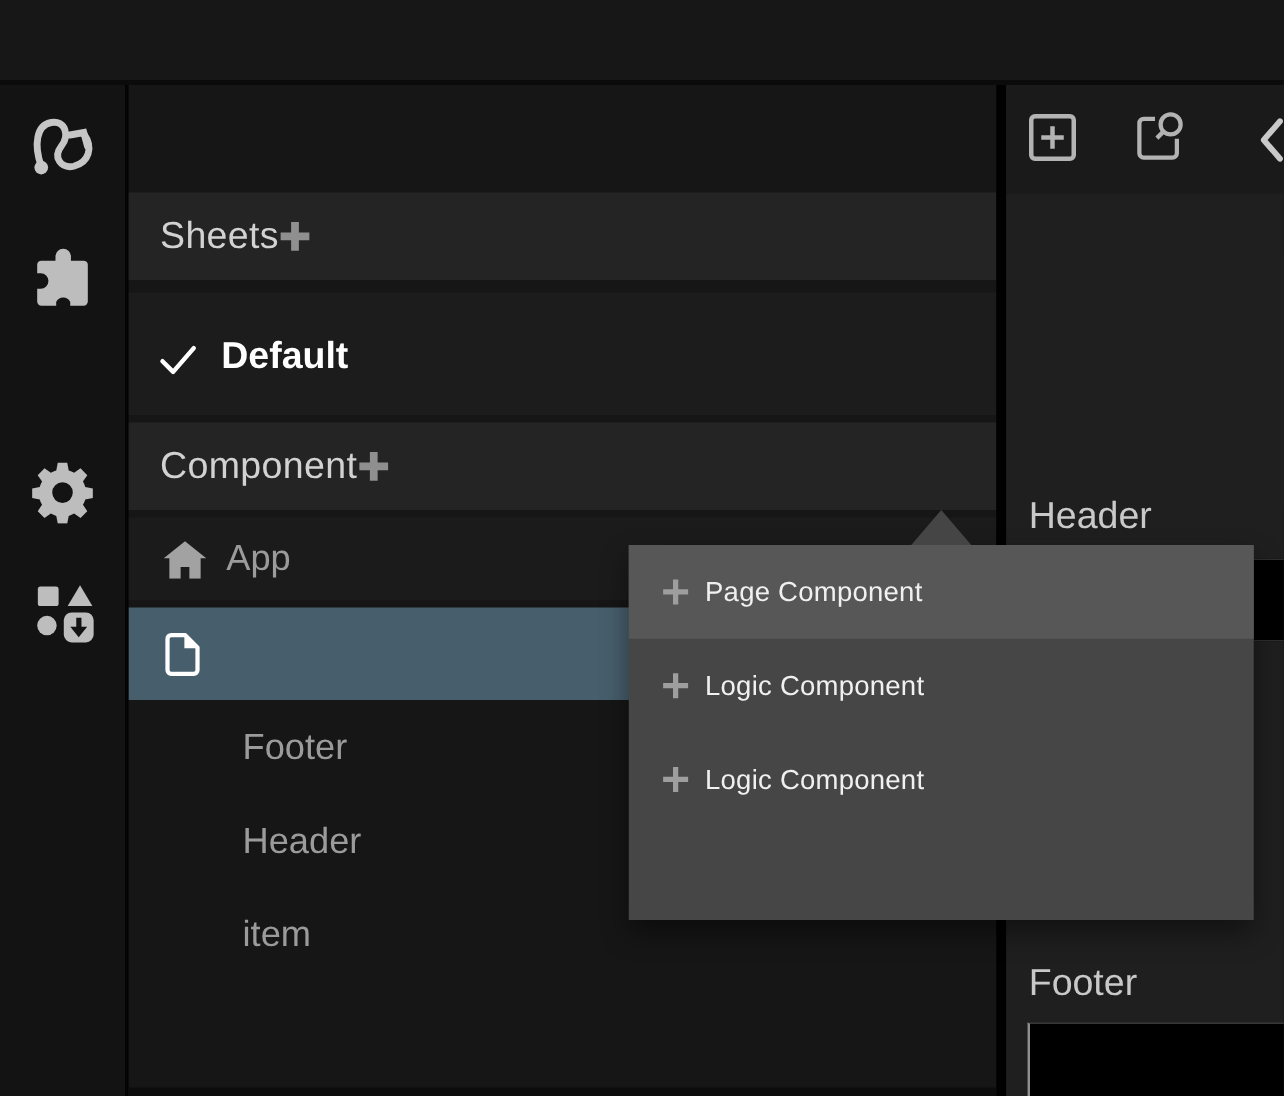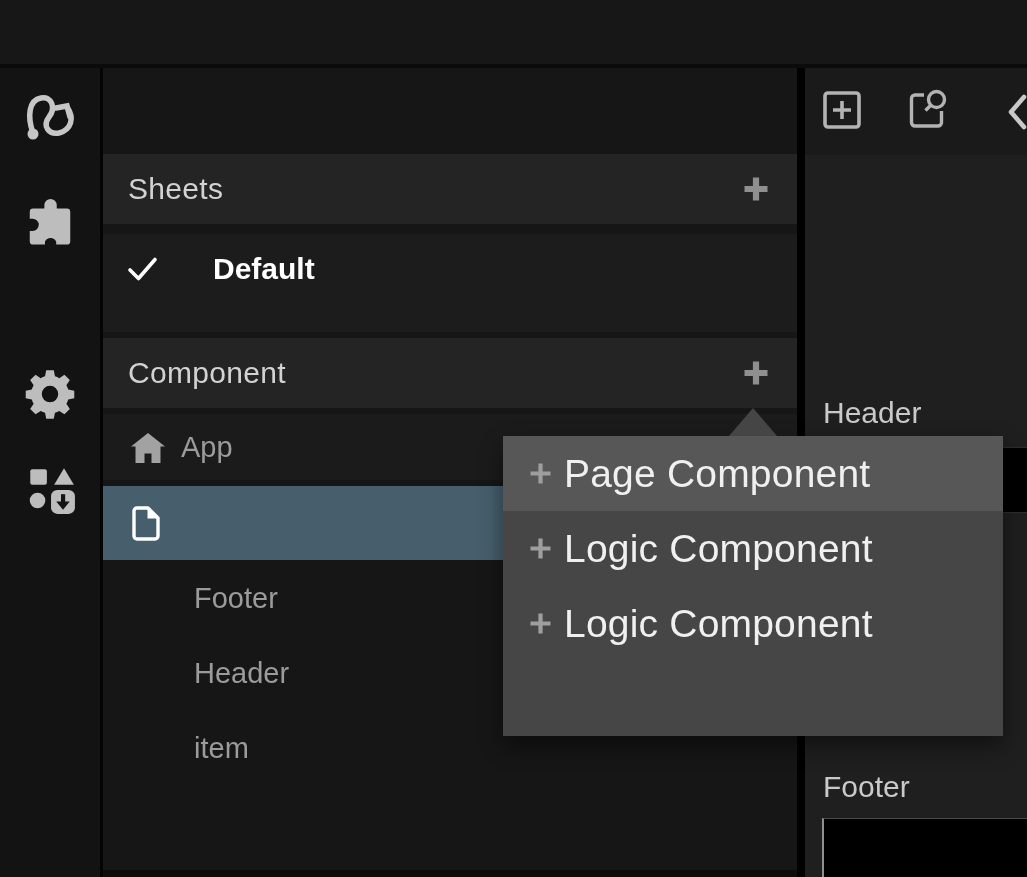--- a/index.html
+++ b/index.html
@@ -19,29 +19,29 @@
   .rail-icon svg{display:block;}
 
   
   .div-left{left:100px;top:68px;width:3px;height:809px;background:#040404;}
   .div-right{left:797px;top:68px;width:8px;height:809px;background:#010101;}
 
   
   .explorer{left:103px;top:68px;width:694px;height:809px;background:#161617;}
   .section-header{
     position:absolute;left:0;width:694px;height:70px;background:#242425;
-    display:flex;align-items:center;justify-content:space-between;
+    display:flex;align-items:center;
     padding:0 28px 0 25px;box-sizing:border-box;
   }
   .section-header .sh-label{font-size:30px;color:#d2d2d2;letter-spacing:.3px;}
   .plus-btn{width:26px;height:26px;display:flex;align-items:center;justify-content:center;cursor:pointer;}
   .sheets-body{position:absolute;left:0;top:166px;width:694px;height:98px;background:#1c1c1d;}
   .sheet-row{
     position:absolute;left:0;top:2px;width:694px;height:66px;
-    display:flex;align-items:center;padding-left:24px;box-sizing:border-box;cursor:pointer;gap:36px;
+    display:flex;align-items:flex-end;padding-left:24px;box-sizing:border-box;cursor:pointer;
   }
   .sheet-row .check{width:32px;display:flex;}
   .sheet-row .sheet-label{margin-left:18px;font-size:30px;font-weight:700;color:#ffffff;}
 
   .tree-row{
     position:absolute;left:0;width:694px;height:66px;background:#1b1b1c;
     display:flex;align-items:center;padding-left:28px;box-sizing:border-box;
     font-size:29px;color:#9b9b9b;cursor:pointer;
   }
   .tree-row .t-icon{width:36px;display:flex;justify-content:flex-start;}
@@ -66,21 +66,21 @@
   .menu-arrow{
     left:729px;top:408px;width:0;height:0;z-index:31;
     border-left:24px solid transparent;border-right:24px solid transparent;
     border-bottom:28px solid #454545;
   }
   .menu-item{
     height:75px;display:flex;align-items:center;padding-left:26px;box-sizing:border-box;cursor:pointer;
   }
   .menu-item.hover{background:#575757;}
   .menu-item .mi-plus{display:flex;margin-right:12px;}
-  .menu-item .mi-label{font-size:39px;color:#f0f0f0;letter-spacing:.2px;}
+  .menu-item .mi-label{font-size:22px;color:#f0f0f0;letter-spacing:.2px;}
 
   .bottom-strip{left:103px;top:870px;width:694px;height:7px;background:#0c0c0c;}
 </style>
 </head>
 <body>
 
 <div class="abs topbar"></div>
 
 <div class="abs rail">
   <div class="rail-icon" style="top:18px;">

